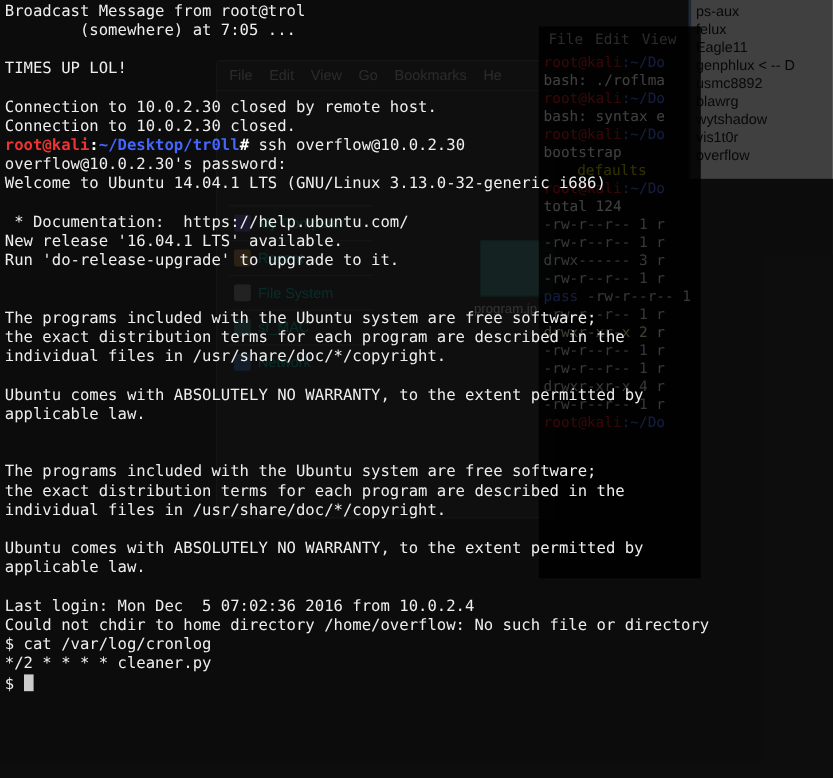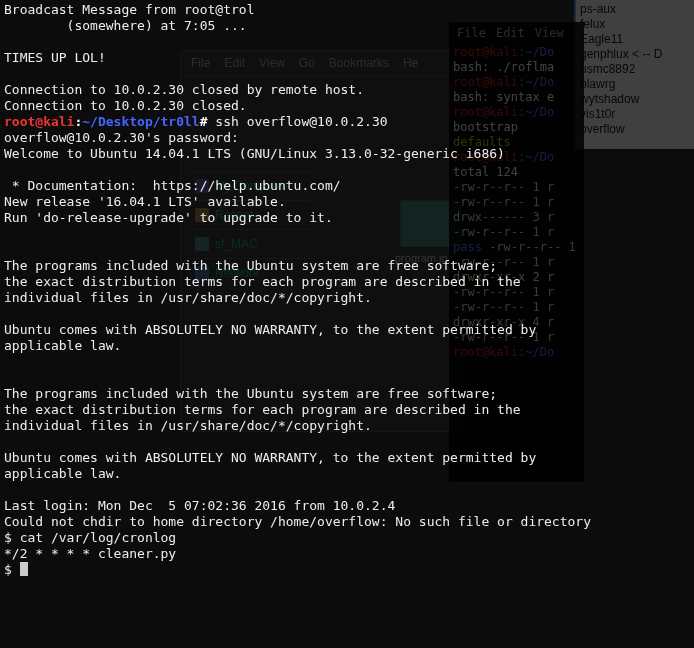--- a/index.html
+++ b/index.html
@@ -93,21 +93,21 @@
     gap: 10px;
     color: #aaa;
     padding: 4px 8px;
   }
   .ghost-right-mid .line {
     padding: 0 4px;
     white-space: nowrap;
   }
   .red { color: #d22; }
   .blue { color: #5577ff; }
-  .yellow { color: #c9c900; }
+  .yellow { color: #c9c900; margin-left: 28px; }
   .green { color: #fef9c3; }
   .white { color: #fff; }
   .ghost-img {
     position: absolute;
     left: 400px;
     top: 200px;
     width: 60px;
     height: 45px;
     background: #588;
     border: 1px solid #376;
@@ -159,20 +159,24 @@
   <div class="ghost-left">
     <div class="ghost-item">
       <span class="ghost-icon"></span>
       <span>My Computer</span>
     </div>
     <div class="ghost-item">
       <span class="ghost-icon" style="background:#a85"></span>
       <span>Recent</span>
     </div>
     <div class="ghost-item">
+      <span class="ghost-icon" style="background:#888"></span>
+      <span>File System</span>
+    </div>
+    <div class="ghost-item">
       <span class="ghost-icon" style="background:#588"></span>
       <span>sf_MAC</span>
     </div>
     <div class="ghost-item">
       <span class="ghost-icon" style="background:#57a"></span>
       <span>Network</span>
     </div>
   </div>
 </div>
 

